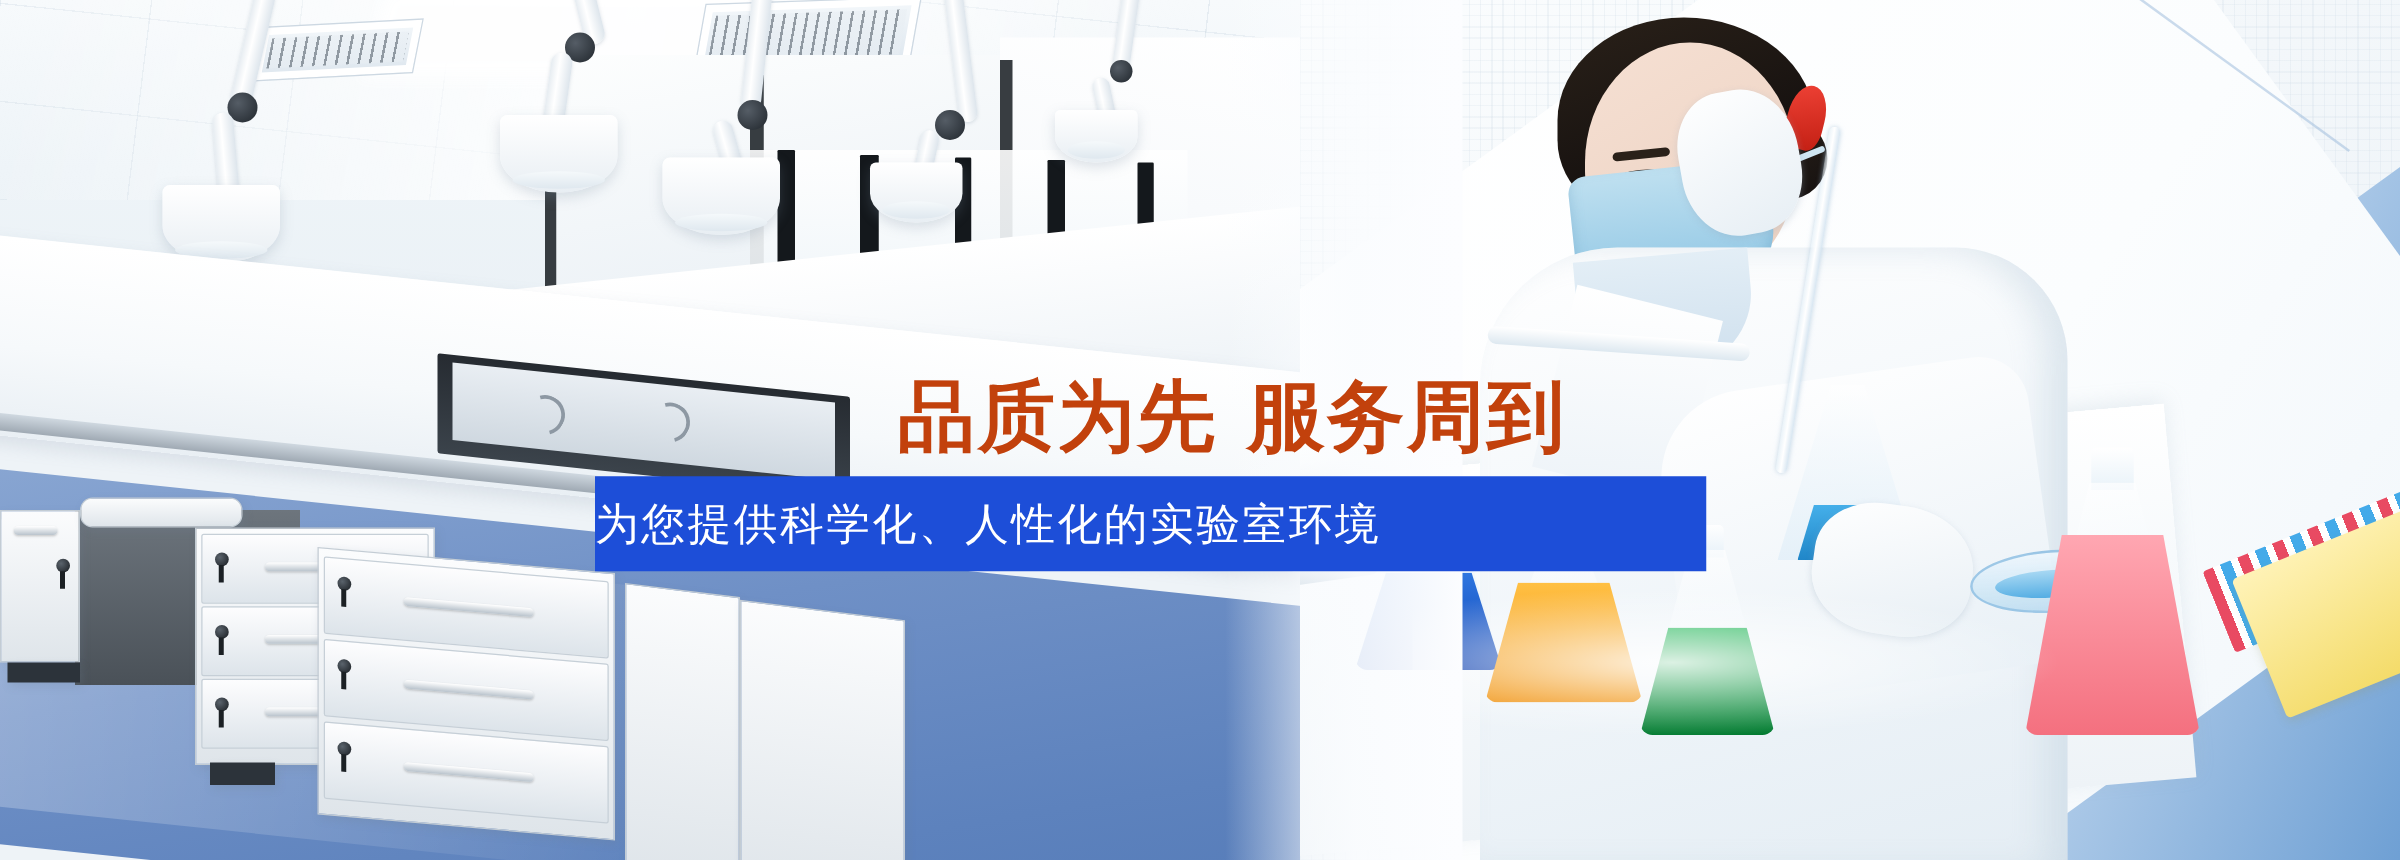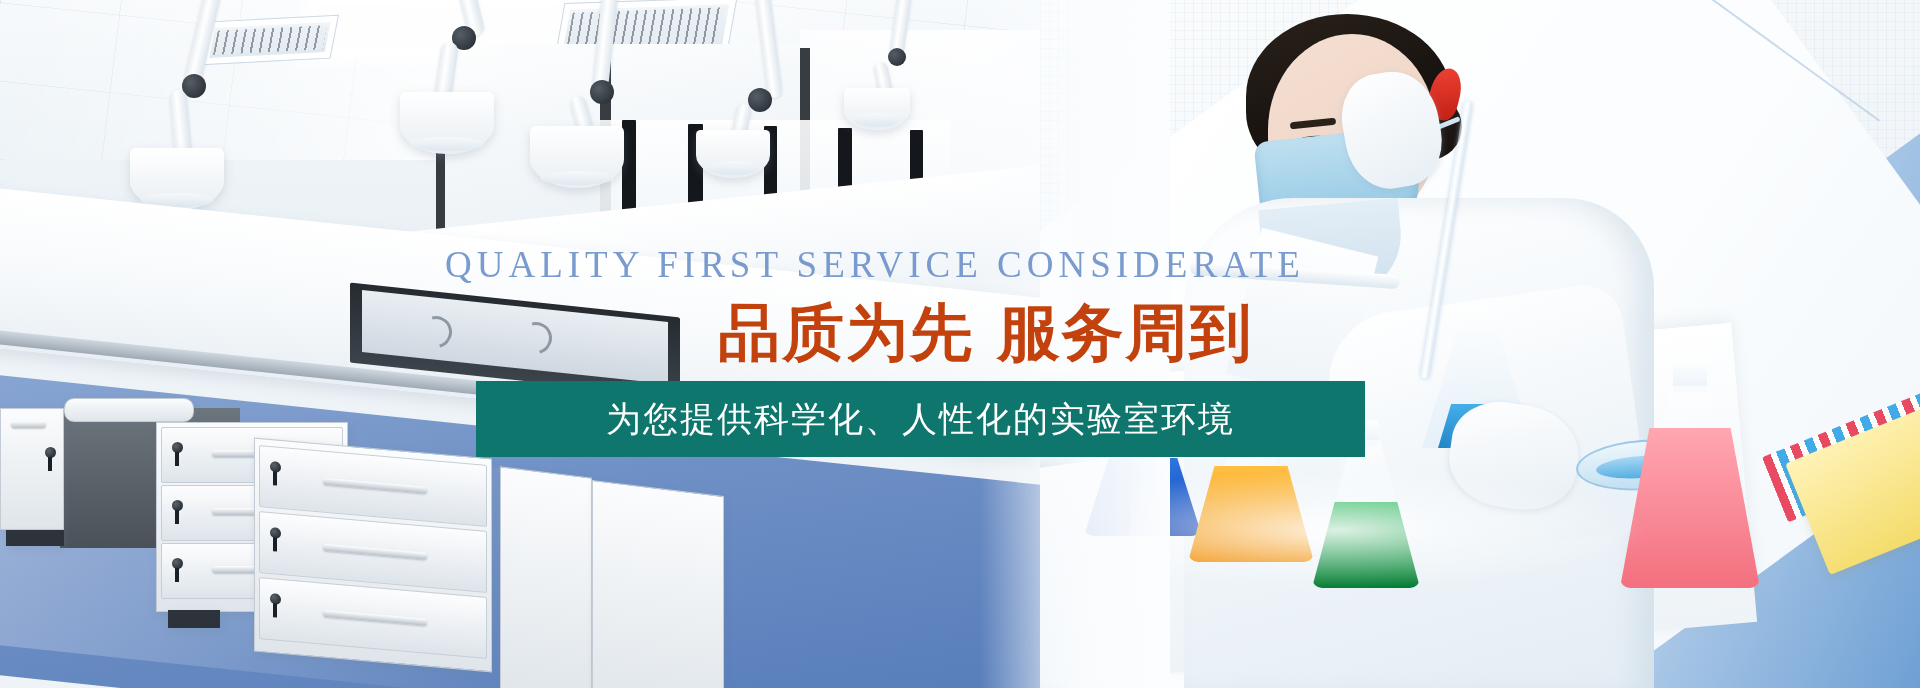--- a/index.html
+++ b/index.html
@@ -315,22 +315,22 @@
   }
   .headline{
     position:absolute;left:718px;top:291px;
     font-family:"DejaVu Sans","Liberation Sans",sans-serif;
     font-size:62px;font-weight:bold;letter-spacing:2px;
     color:#c2410c;white-space:nowrap;
     text-shadow:0 1px 0 rgba(255,255,255,.35);
   }
   .greenbar{
     position:absolute;left:476px;top:381px;width:889px;height:76px;
-    background:#0f766e;
-    display:flex;align-items:center;justify-content:center;
+    background:#1d4ed8;
+    display:flex;align-items:center;
   }
   .greenbar span{
     font-family:"DejaVu Sans","Liberation Sans",sans-serif;
     font-size:35px;color:#ffffff;letter-spacing:2px;white-space:nowrap;
   }
 </style>
 </head>
 <body>
 
 <div class="banner">
@@ -544,20 +544,19 @@
       <div class="glassbody"></div>
       <div class="liquid" style="height:160px;background:linear-gradient(180deg,#ffa7b2,#f4707f)"></div>
     </div>
 
     <div class="glare"></div>
   </div>
 
   <div class="seam"></div>
 
   <div class="overlay">
-    <div class="eng">QUALITY FIRST SERVICE CONSIDERATE</div>
     <div class="headline">品质为先 服务周到</div>
     <div class="greenbar">
       <span>为您提供科学化、人性化的实验室环境</span>
     </div>
   </div>
 
 </div>
 
 </body></html>

